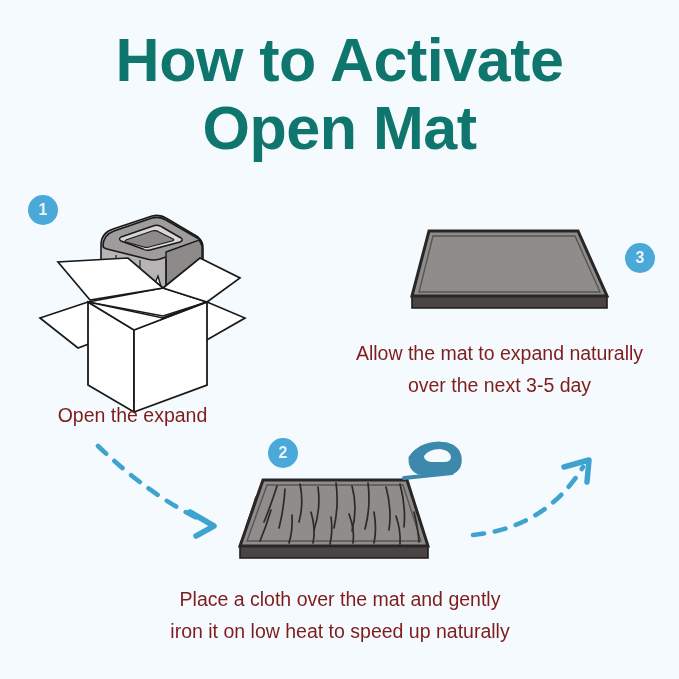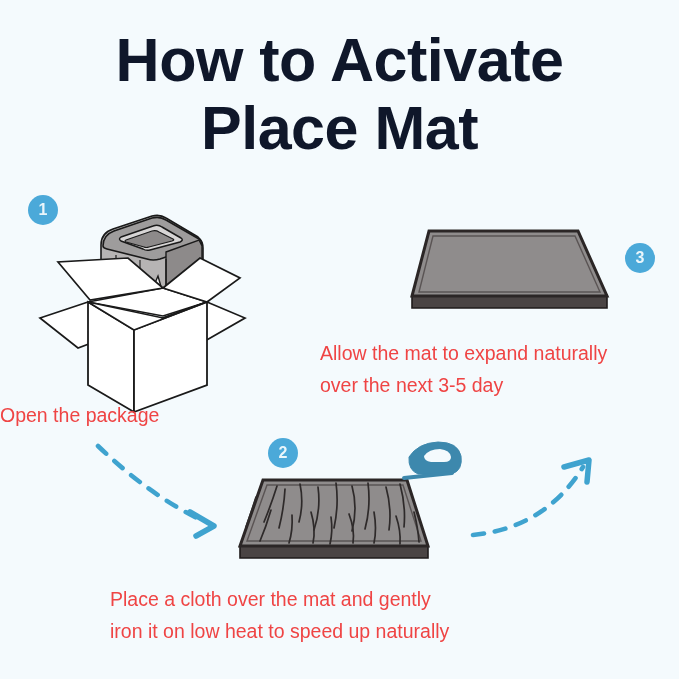--- a/index.html
+++ b/index.html
@@ -27,21 +27,21 @@
     left: 0;
     width: 679px;
     text-align: center;
     line-height: 1.12;
   }
   .title-line {
     font-family: "Liberation Sans", sans-serif;
     font-weight: bold;
     font-size: 61px;
     letter-spacing: -0.5px;
-    color: #0f172a;
+    color: #0f766e;
     display: block;
   }
 
   
   .badge {
     position: absolute;
     width: 30px;
     height: 30px;
     border-radius: 50%;
     background: #4ba9d9;
@@ -54,24 +54,24 @@
     font-family: "Liberation Sans", sans-serif;
     box-sizing: border-box;
   }
   #badge-1 { left: 28px;  top: 195px; }
   #badge-2 { left: 268px; top: 438px; }
   #badge-3 { left: 625px; top: 243px; }
 
   
   .caption {
     position: absolute;
-    color: #ef4444;
+    color: #7f1d1d;
     font-size: 19.5px;
     font-family: "Liberation Sans", sans-serif;
-    text-align: left;
+    text-align: center;
     line-height: 1.62;
     white-space: pre-line;
   }
   #caption-1 {
     left: 0px;
     top: 400px;
     width: 265px;
   }
   #caption-3 {
     left: 320px;
@@ -94,21 +94,21 @@
     pointer-events: none;
   }
 </style>
 </head>
 <body>
 
 <div id="infographic">
 
   <div class="title-block">
     <span class="title-line">How to Activate</span>
-    <span class="title-line">Place Mat</span>
+    <span class="title-line">Open Mat</span>
   </div>
 
   <svg class="art" viewBox="0 0 679 679" xmlns="http://www.w3.org/2000/svg">
 
     <g>
 
       <g>
         <path d="M101 287 L101 245 Q101 233 113 229 L152 216 Q160 214 166 218 L198 237 Q203 241 203 248 L203 289 Q203 296 195 297 L110 297 Q101 296 101 287 Z" fill="#b6b4b4" stroke="#1a1a1a" stroke-width="1.6"></path>
 
         <path d="M103 246 Q103 235 114 231 L152 218 Q160 216 166 220 L199 239 Q204 243 199 246 L160 259 Q153 261 147 259 L107 249 Q103 248 103 246 Z" fill="#9e9c9c" stroke="#1a1a1a" stroke-width="1.6"></path>
@@ -199,19 +199,19 @@
     <g>
       <path d="M473 535 Q545 528 583 467" fill="none" stroke="#3fa3cf" stroke-width="4.6" stroke-dasharray="11 11" stroke-linecap="round"></path>
       <path d="M564 467 L589 460 L587 482" fill="none" stroke="#3fa3cf" stroke-width="5.5" stroke-linecap="round" stroke-linejoin="round"></path>
     </g>
   </svg>
 
   <div class="badge" id="badge-1">1</div>
   <div class="badge" id="badge-2">2</div>
   <div class="badge" id="badge-3">3</div>
 
-  <div class="caption" id="caption-1">Open the package</div>
+  <div class="caption" id="caption-1">Open the expand</div>
   <div class="caption" id="caption-3">Allow the mat to expand naturally
 over the next 3-5 day</div>
   <div class="caption" id="caption-2">Place a cloth over the mat and gently
 iron it on low heat to speed up naturally</div>
 
 </div>
 
 </body></html>

